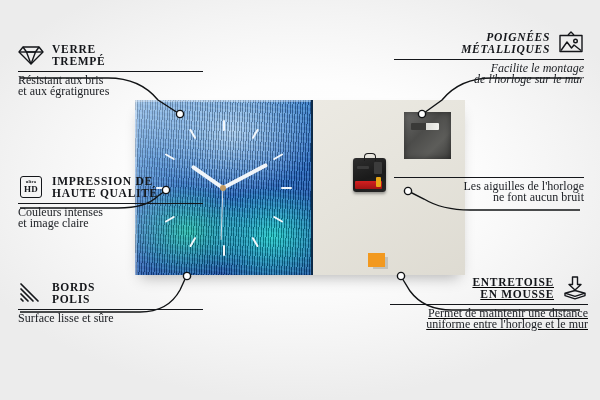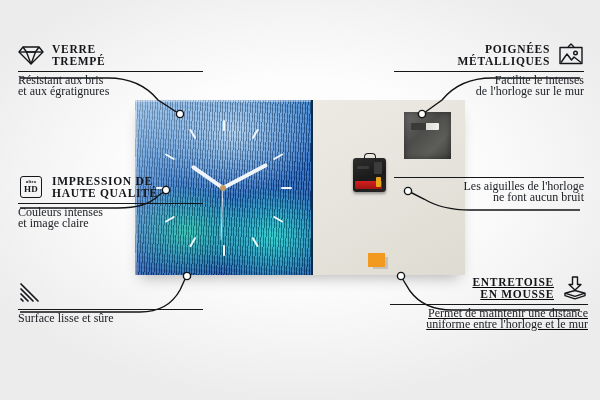--- a/index.html
+++ b/index.html
@@ -185,21 +185,21 @@
     width: 26px; height: 26px;
     flex: 0 0 26px;
     display: flex; align-items: center; justify-content: center;
     color: #14161a;
   }
   .f-icon svg { display: block; }
   
   #feat-tempered  { left: 18px;  top: 42px;  width: 185px; }
   #feat-print     { left: 18px;  top: 174px; width: 185px; }
   #feat-edges     { left: 18px;  top: 280px; width: 185px; }
-  #feat-handles   { right: 16px; top: 42px;  width: 190px; }
+  #feat-handles   { right: 16px; top: 30px;  width: 190px; font-style: italic; }
   #feat-mechanism { right: 16px; top: 174px; width: 190px; }
   #feat-spacer    { right: 12px; top: 275px; width: 198px; text-decoration: underline; }
   
   #connectors {
     position: absolute; inset: 0;
     width: 600px; height: 400px;
     pointer-events: none;
   }
   #connectors path { fill: none; stroke: #111315; stroke-width: 1.4; }
   #connectors circle { fill: #ffffff; stroke: #111315; stroke-width: 1.4; }
@@ -325,20 +325,22 @@
       <span class="f-icon">
         <svg width="26" height="22" viewBox="0 0 26 22">
           <g stroke="#14161a" stroke-width="1.7" stroke-linecap="round">
             <path d="M3 2 L20 19"></path>
             <path d="M3 7 L15 19"></path>
             <path d="M3 12 L10 19"></path>
             <path d="M3 17 L5 19"></path>
           </g>
         </svg>
       </span>
+      <span class="f-title">BORDS
+POLIS</span>
     </div>
     <div class="f-rule"></div>
     <div class="f-desc">Surface lisse et sûre</div>
   </div>
 
   <div class="feature f-right" id="feat-handles">
     <div class="f-head">
       <span class="f-icon">
         <svg width="26" height="24" viewBox="0 0 26 24">
           <g fill="none" stroke="#14161a" stroke-width="1.4" stroke-linejoin="round">
@@ -346,21 +348,21 @@
             <rect x="2" y="4.5" width="22" height="16"></rect>
             <circle cx="17.5" cy="10" r="1.8"></circle>
             <path d="M3 19.5 L9 11 L13.5 17 L16 14 L23 19.5"></path>
           </g>
         </svg>
       </span>
       <span class="f-title">POIGNÉES
 MÉTALLIQUES</span>
     </div>
     <div class="f-rule"></div>
-    <div class="f-desc">Facilite le intenses
+    <div class="f-desc">Facilite le montage
 de l'horloge sur le mur</div>
   </div>
 
   <div class="feature f-right" id="feat-mechanism">
     <div class="f-rule"></div>
     <div class="f-desc">Les aiguilles de l'horloge
 ne font aucun bruit</div>
   </div>
 
   <div class="feature f-right" id="feat-spacer">

